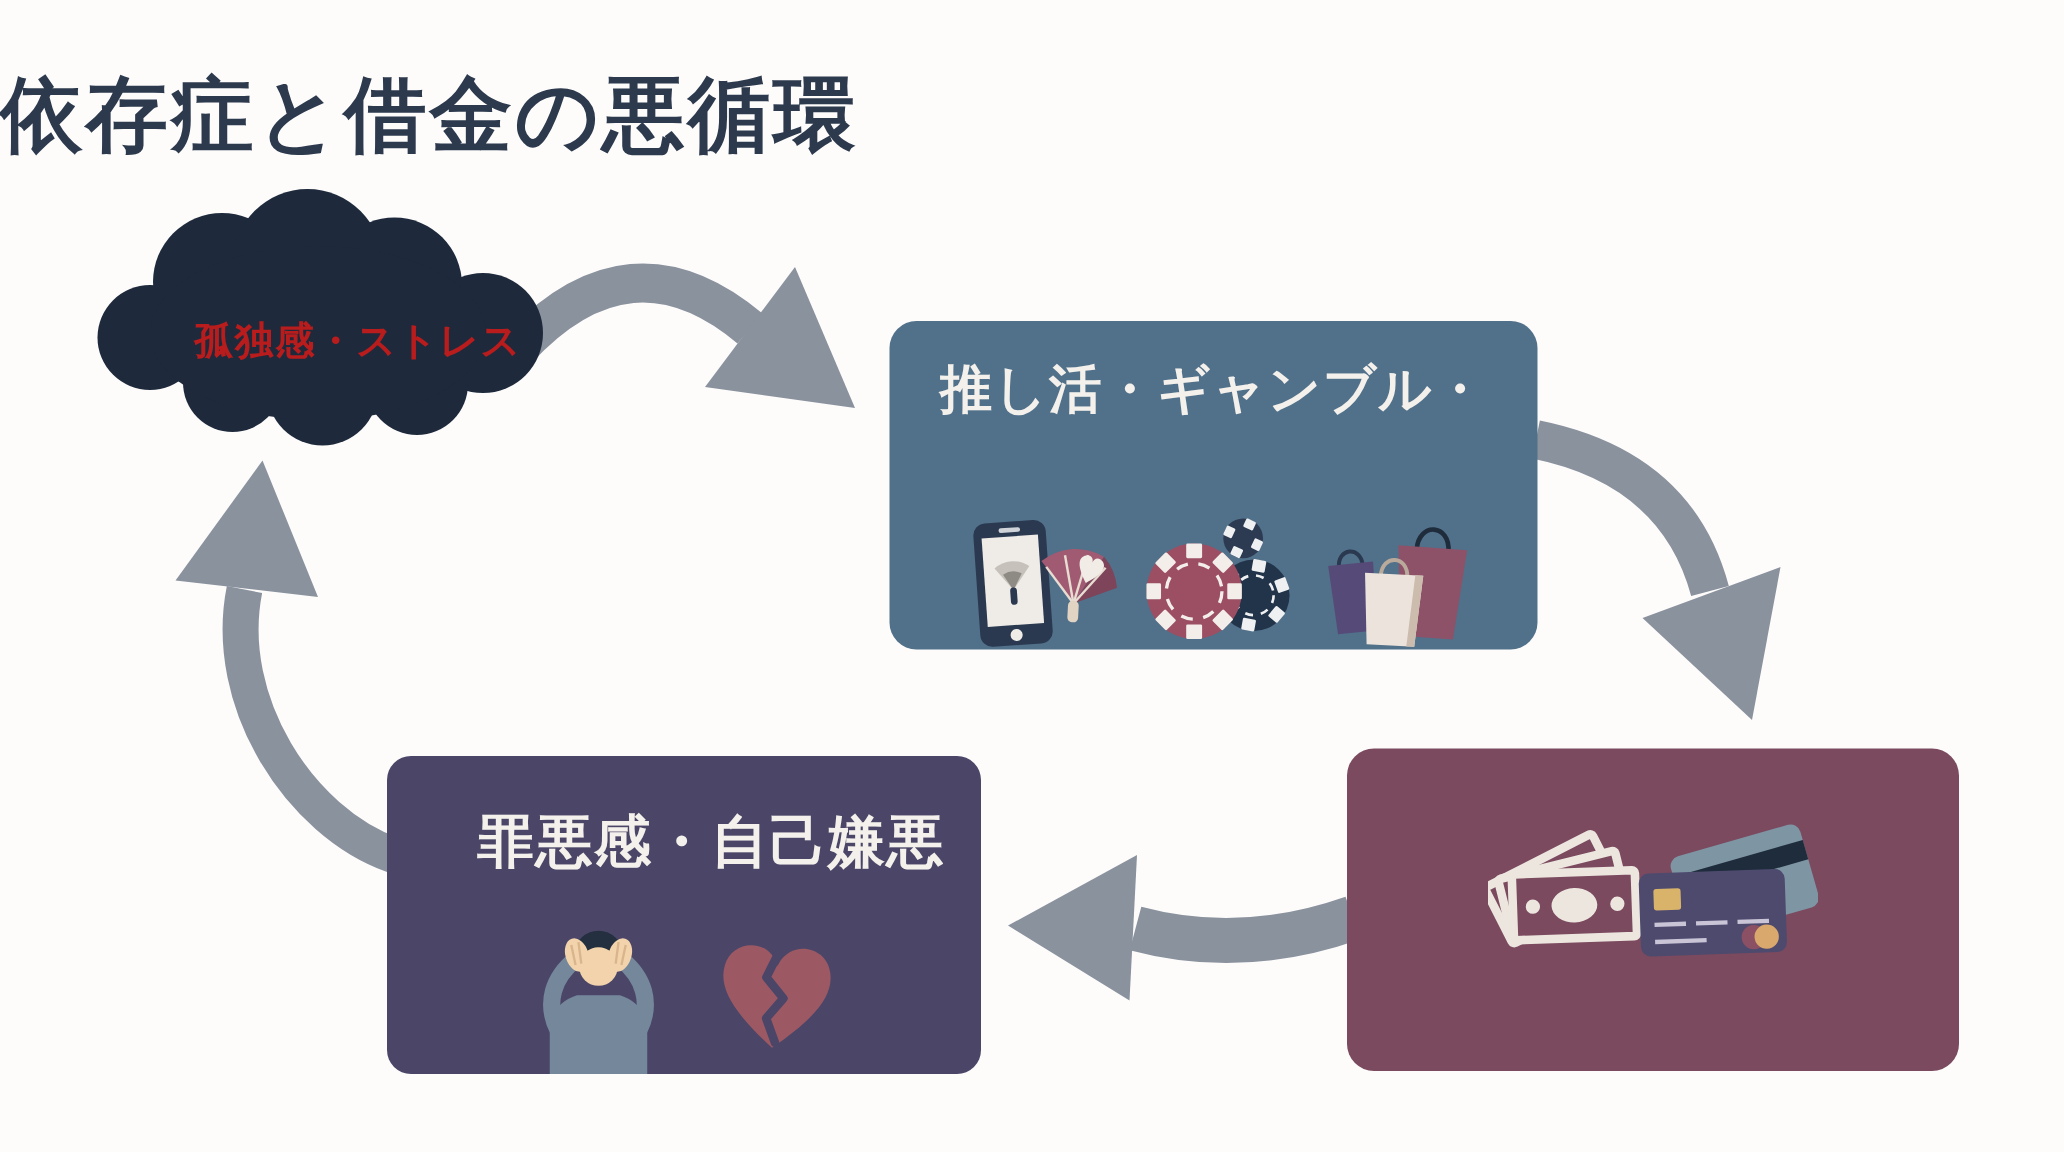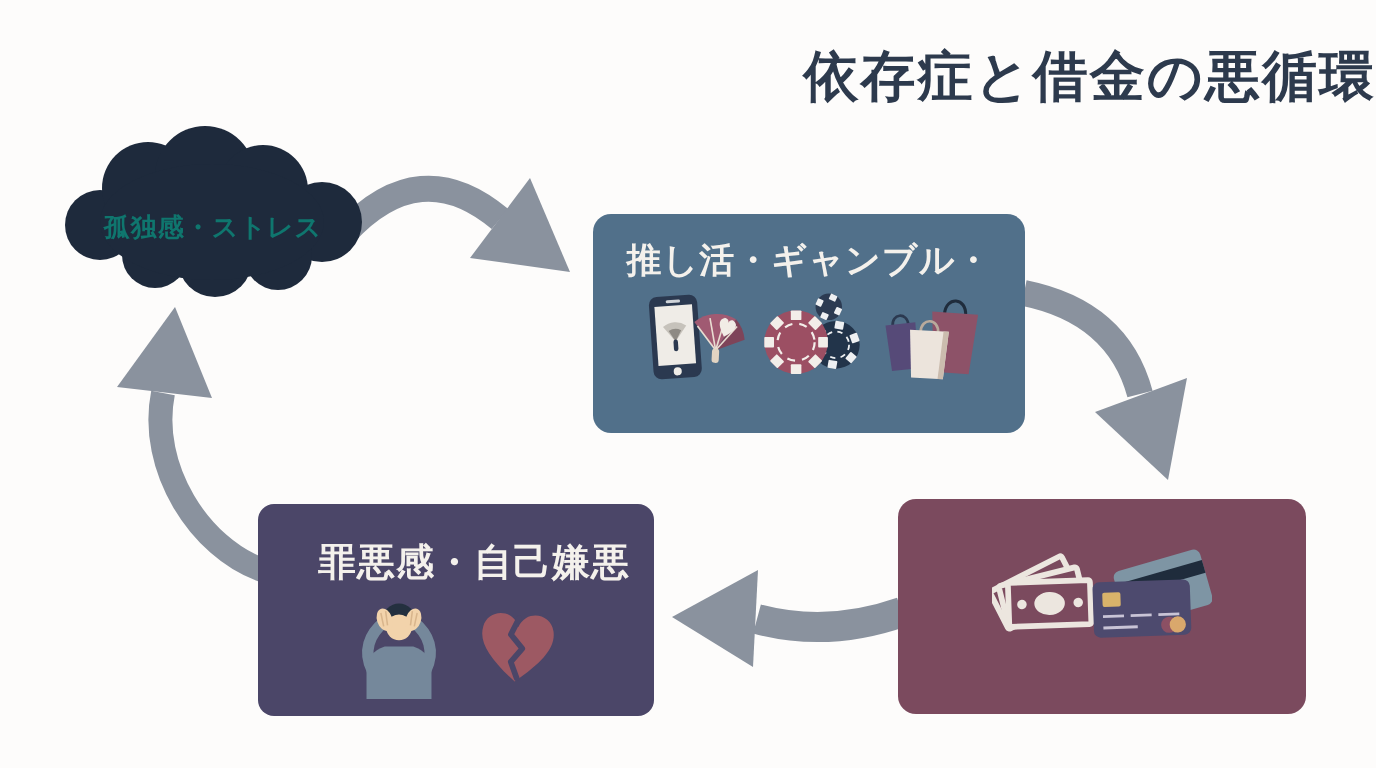--- a/index.html
+++ b/index.html
@@ -18,47 +18,48 @@
   .layer-svg {
     position: absolute;
     left: 0; top: 0;
     width: 1376px; height: 768px;
     z-index: 1;
   }
   .page-title {
     position: absolute;
     left: 0; top: 40px;
     width: 100%;
-    text-align: right;
+    text-align: left;
     font-size: 55px;
     font-weight: 800;
     letter-spacing: 2px;
     color: #2d3a4d;
     z-index: 2;
   }
   .cloud-label {
     position: absolute;
     left: 78px; top: 210px;
     width: 270px;
-    text-align: center;
+    text-align: right;
     font-size: 26px;
     font-weight: 700;
-    color: #0f766e;
+    color: #b91c1c;
     letter-spacing: 1px;
     z-index: 3;
   }
   .cycle-box {
     position: absolute;
     box-sizing: border-box;
     border-radius: 18px;
     z-index: 2;
     display: flex;
     flex-direction: column;
     align-items: center;
     color: #f4f1ec;
+    justify-content: space-between;
   }
   #spending-box {
     left: 593px; top: 214px;
     width: 432px; height: 219px;
     background: #51708a;
     padding-top: 22px;
   }
   #debt-box {
     left: 898px; top: 499px;
     width: 408px; height: 215px;

